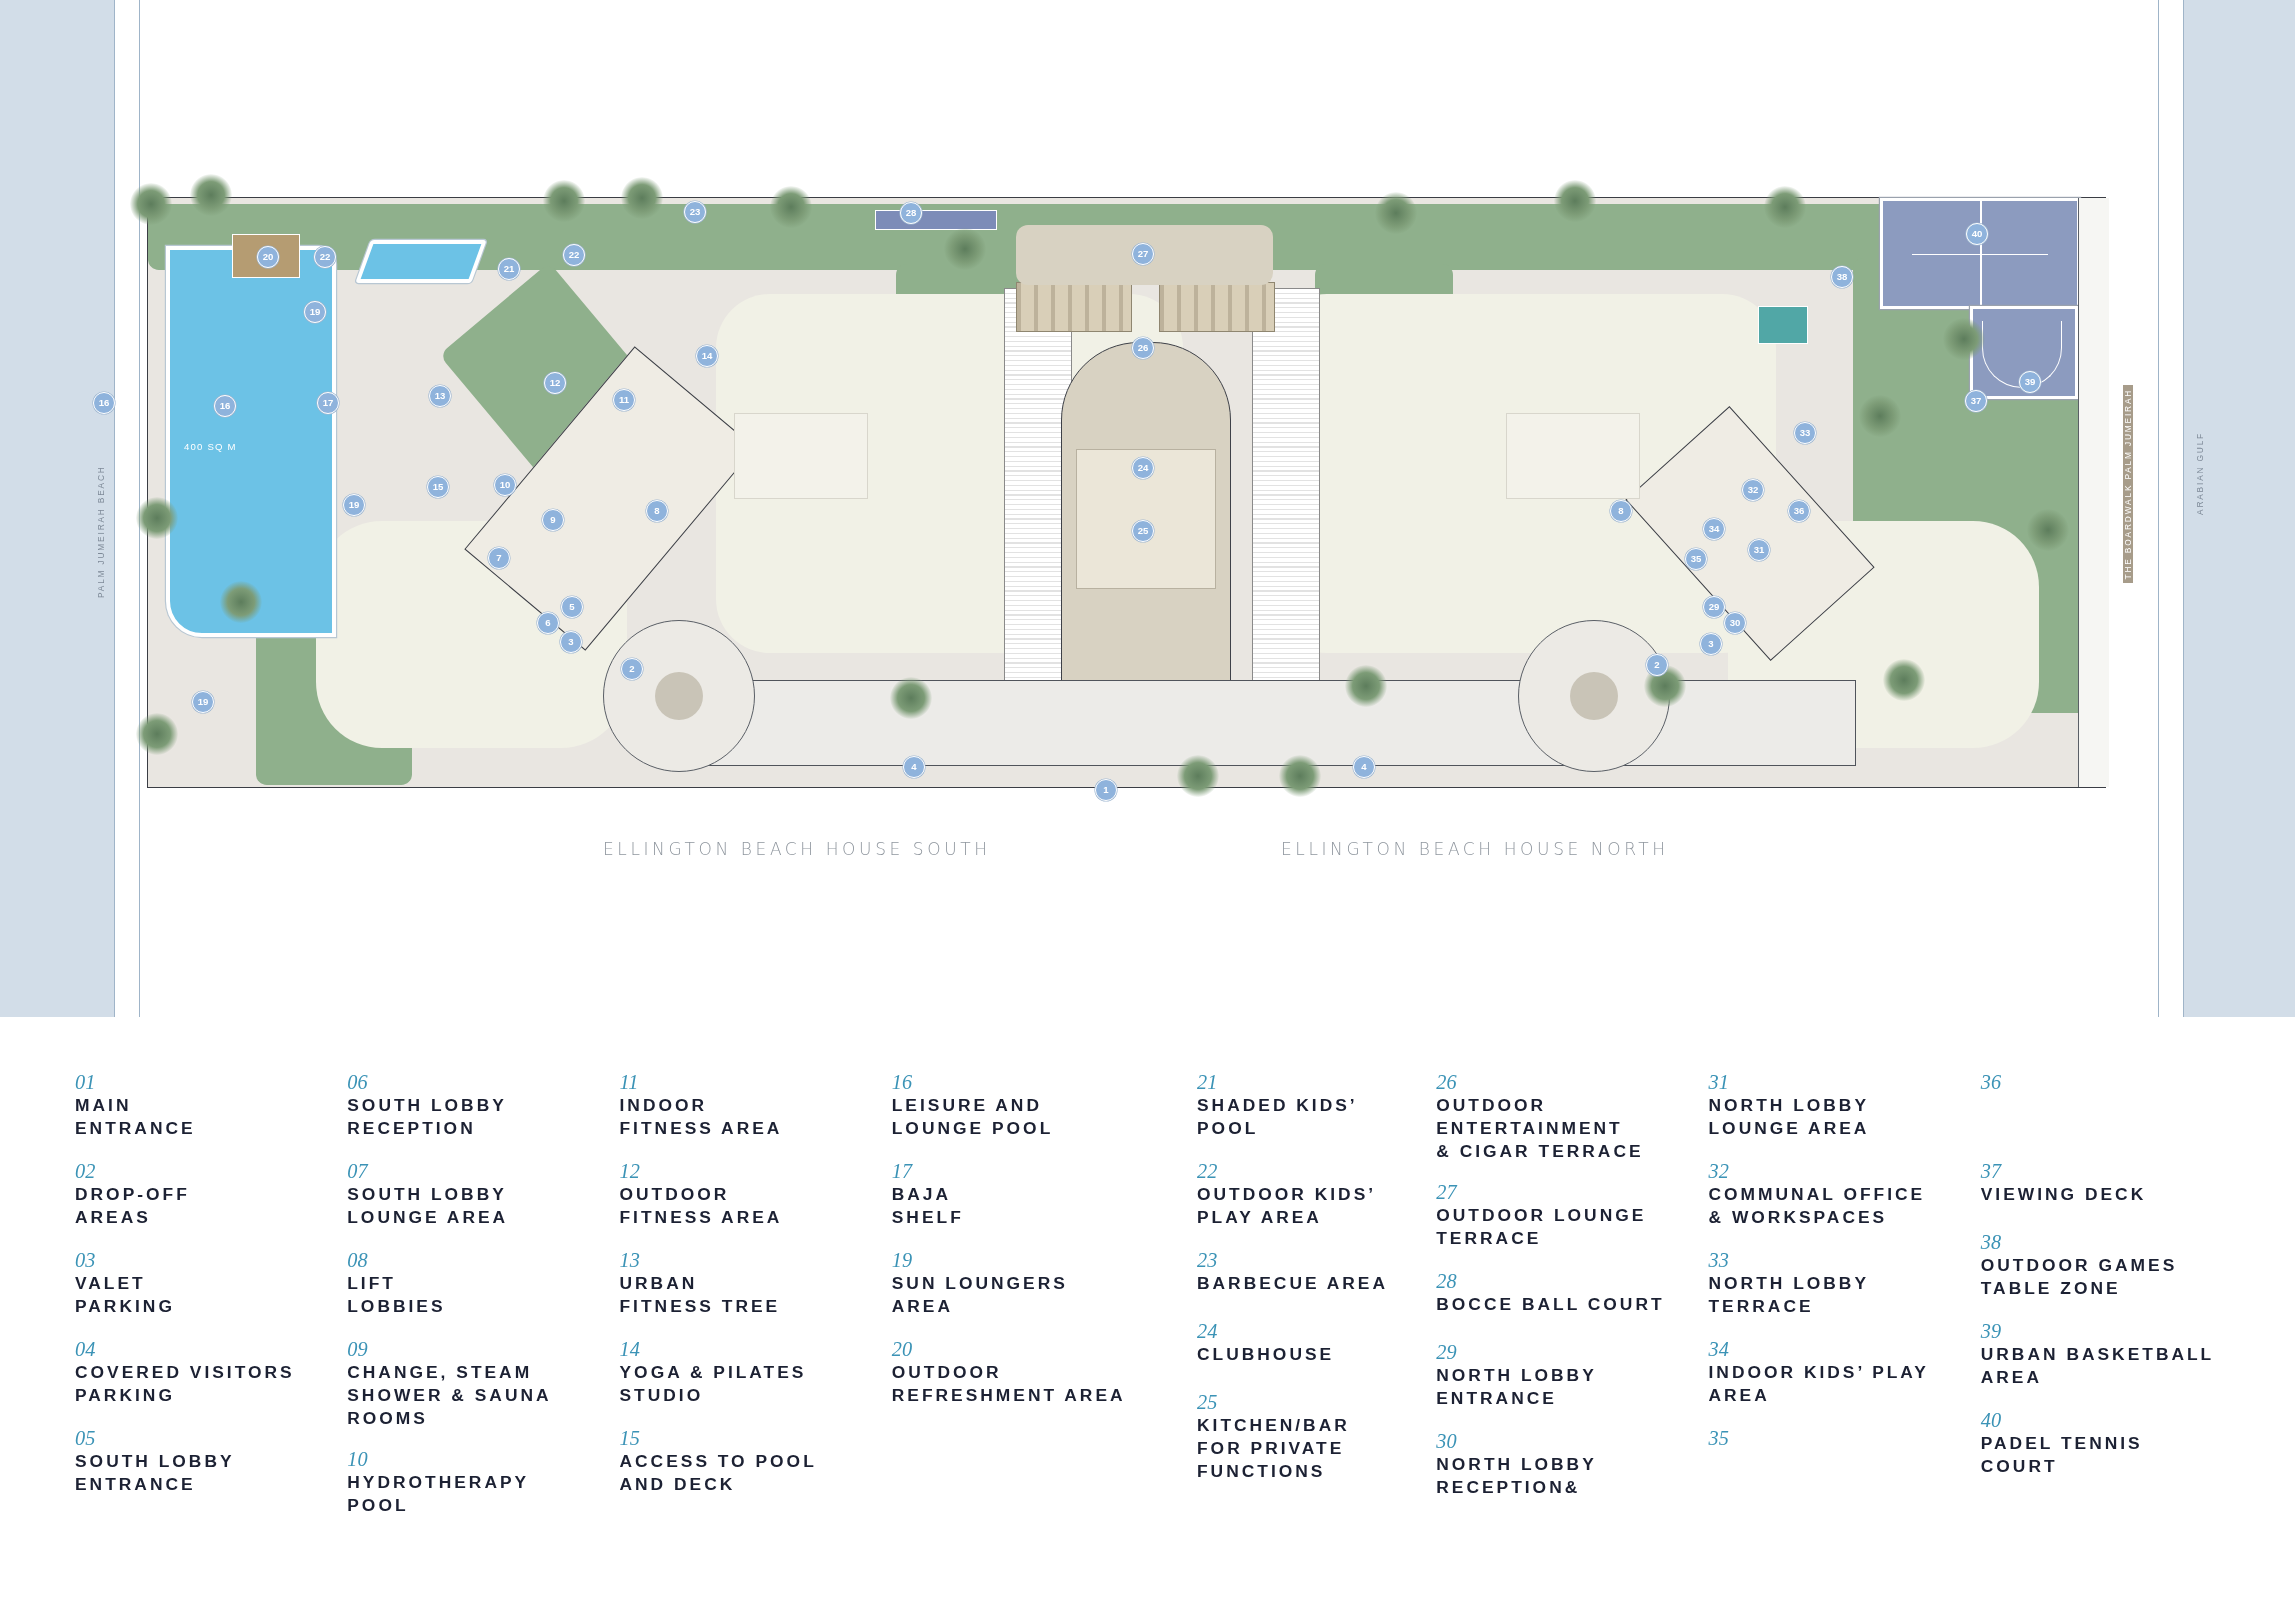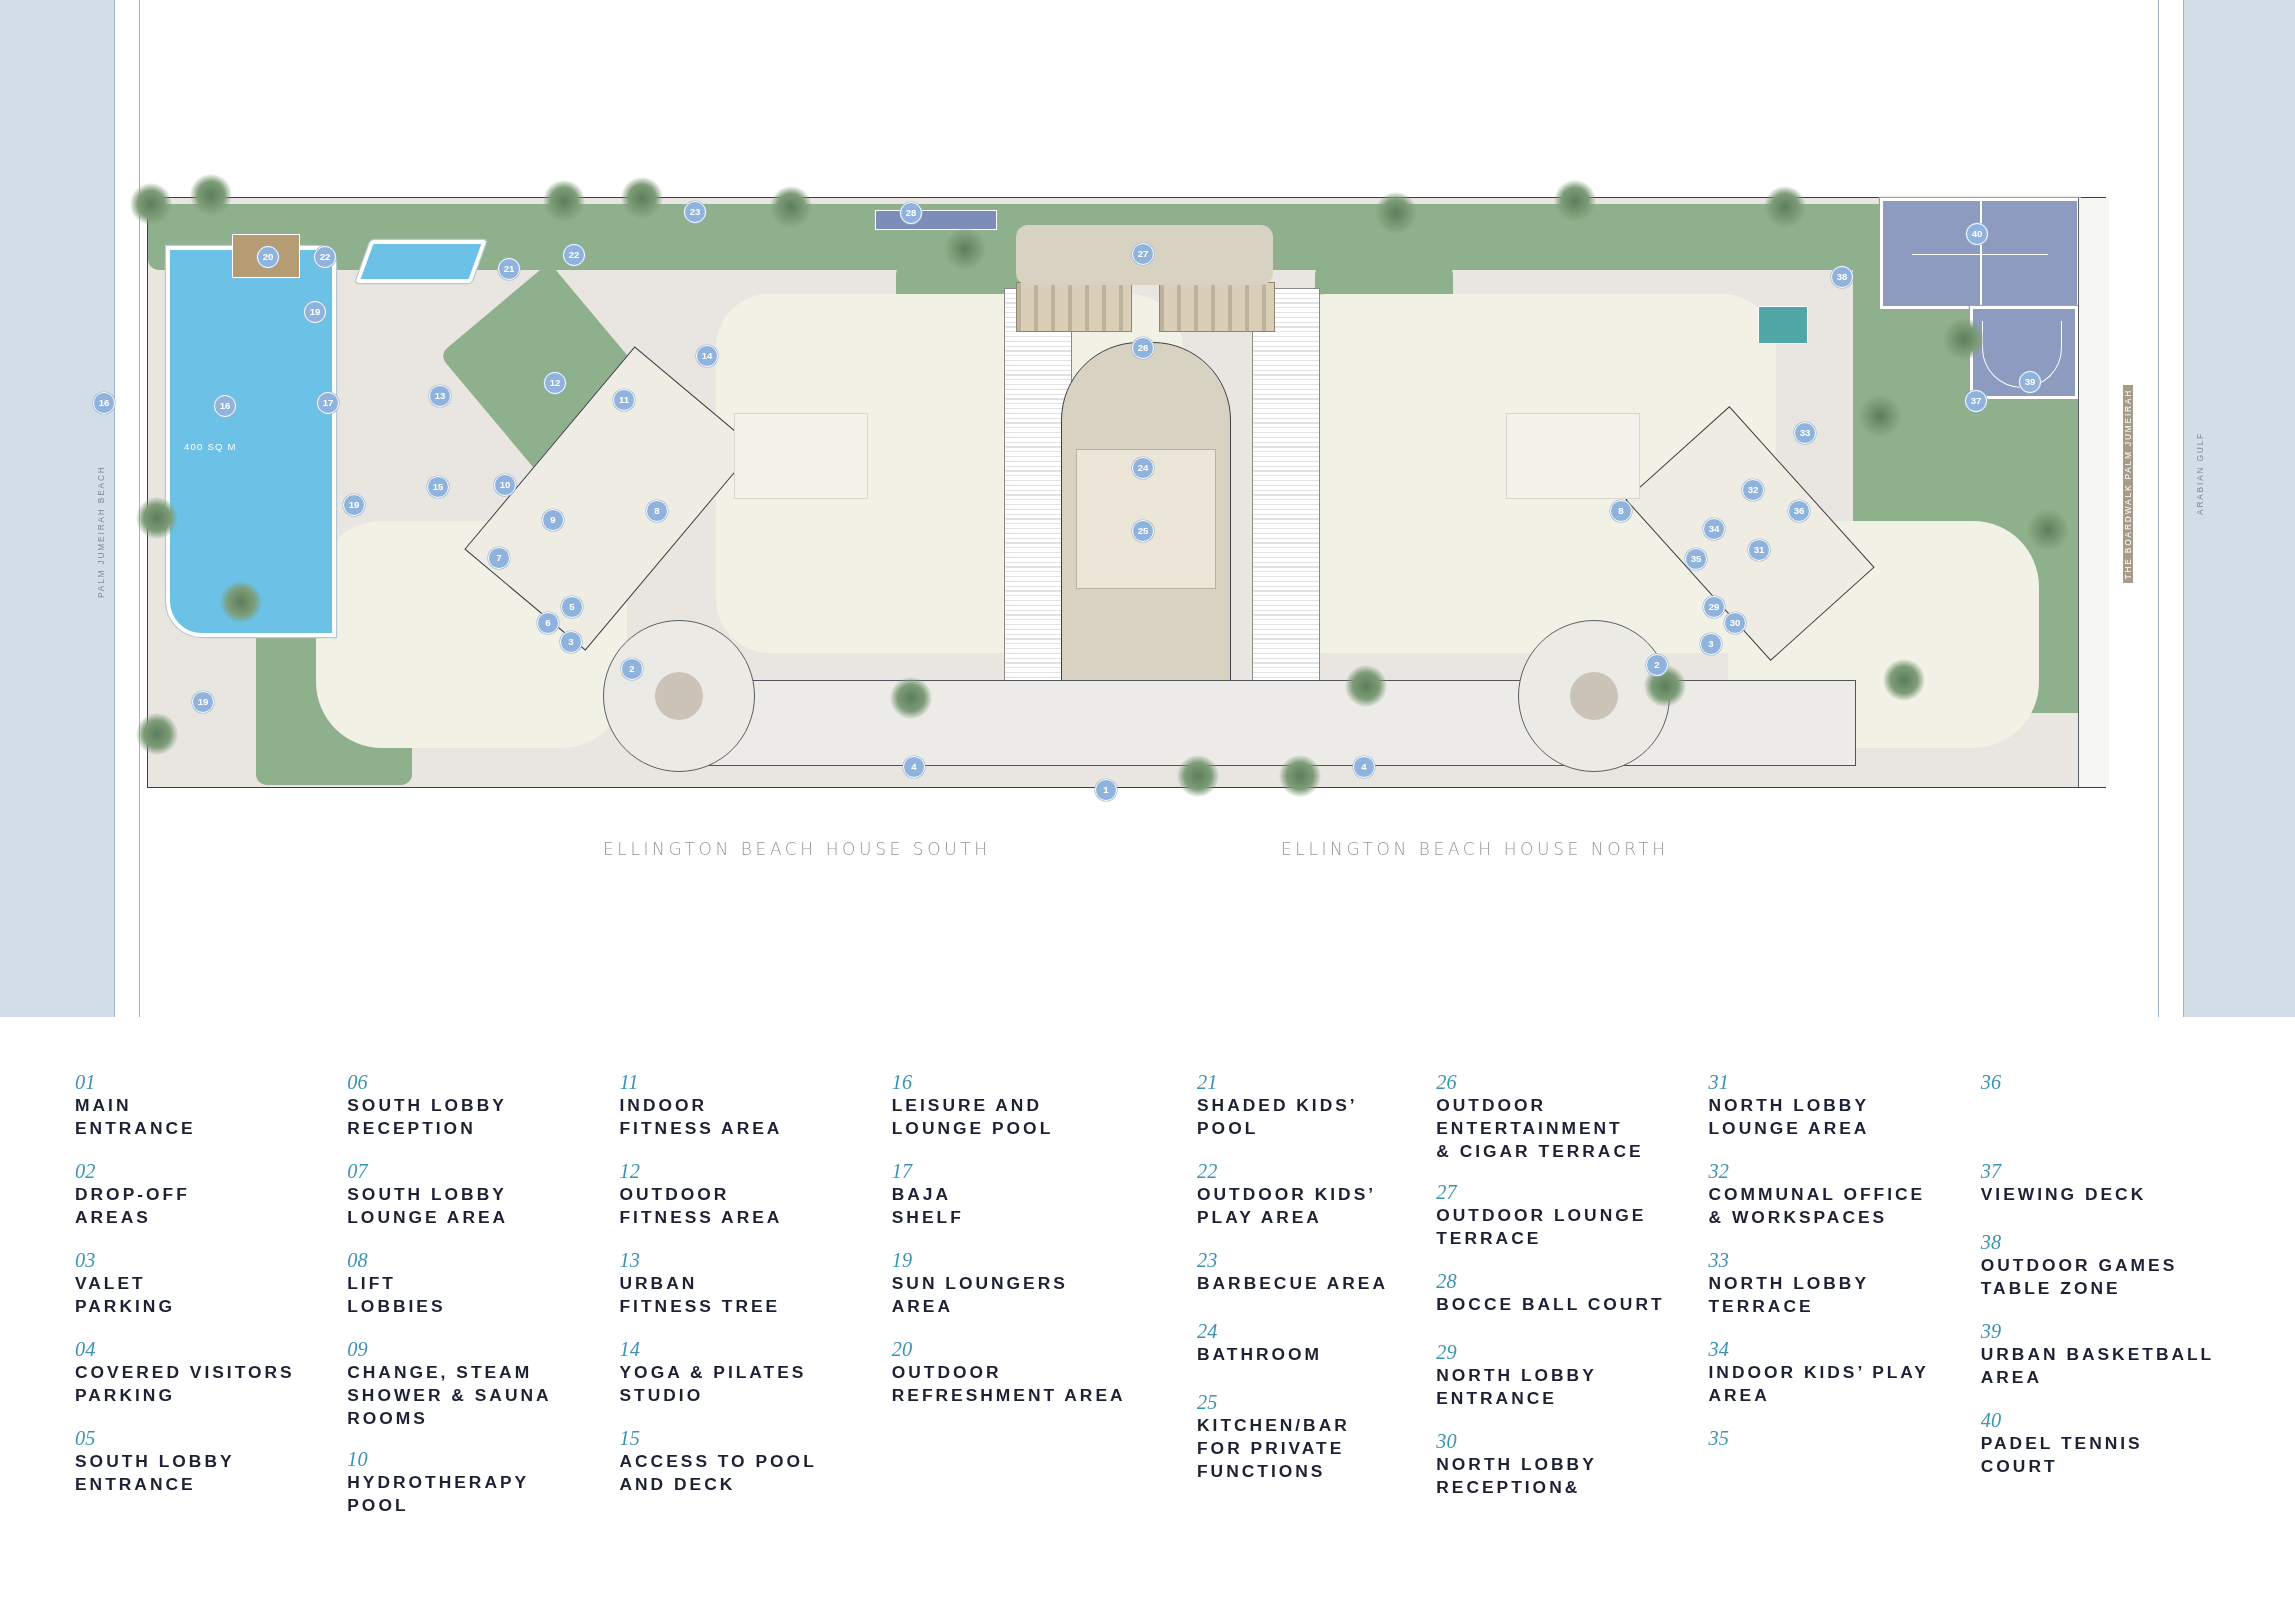--- a/index.html
+++ b/index.html
@@ -296,21 +296,21 @@
         <span class="num">22</span>
         <span class="lbl">OUTDOOR KIDS’
 PLAY AREA</span>
       </div>
     <div class="item" style="min-height:53px;">
         <span class="num">23</span>
         <span class="lbl">BARBECUE AREA</span>
       </div>
     <div class="item" style="min-height:53px;">
         <span class="num">24</span>
-        <span class="lbl">BATHROOM</span>
+        <span class="lbl">CLUBHOUSE</span>
       </div>
     <div class="item">
         <span class="num">25</span>
         <span class="lbl">KITCHEN/BAR
 FOR PRIVATE
 FUNCTIONS</span>
       </div>
   </div>
   <div class="col">
     <div class="item">

